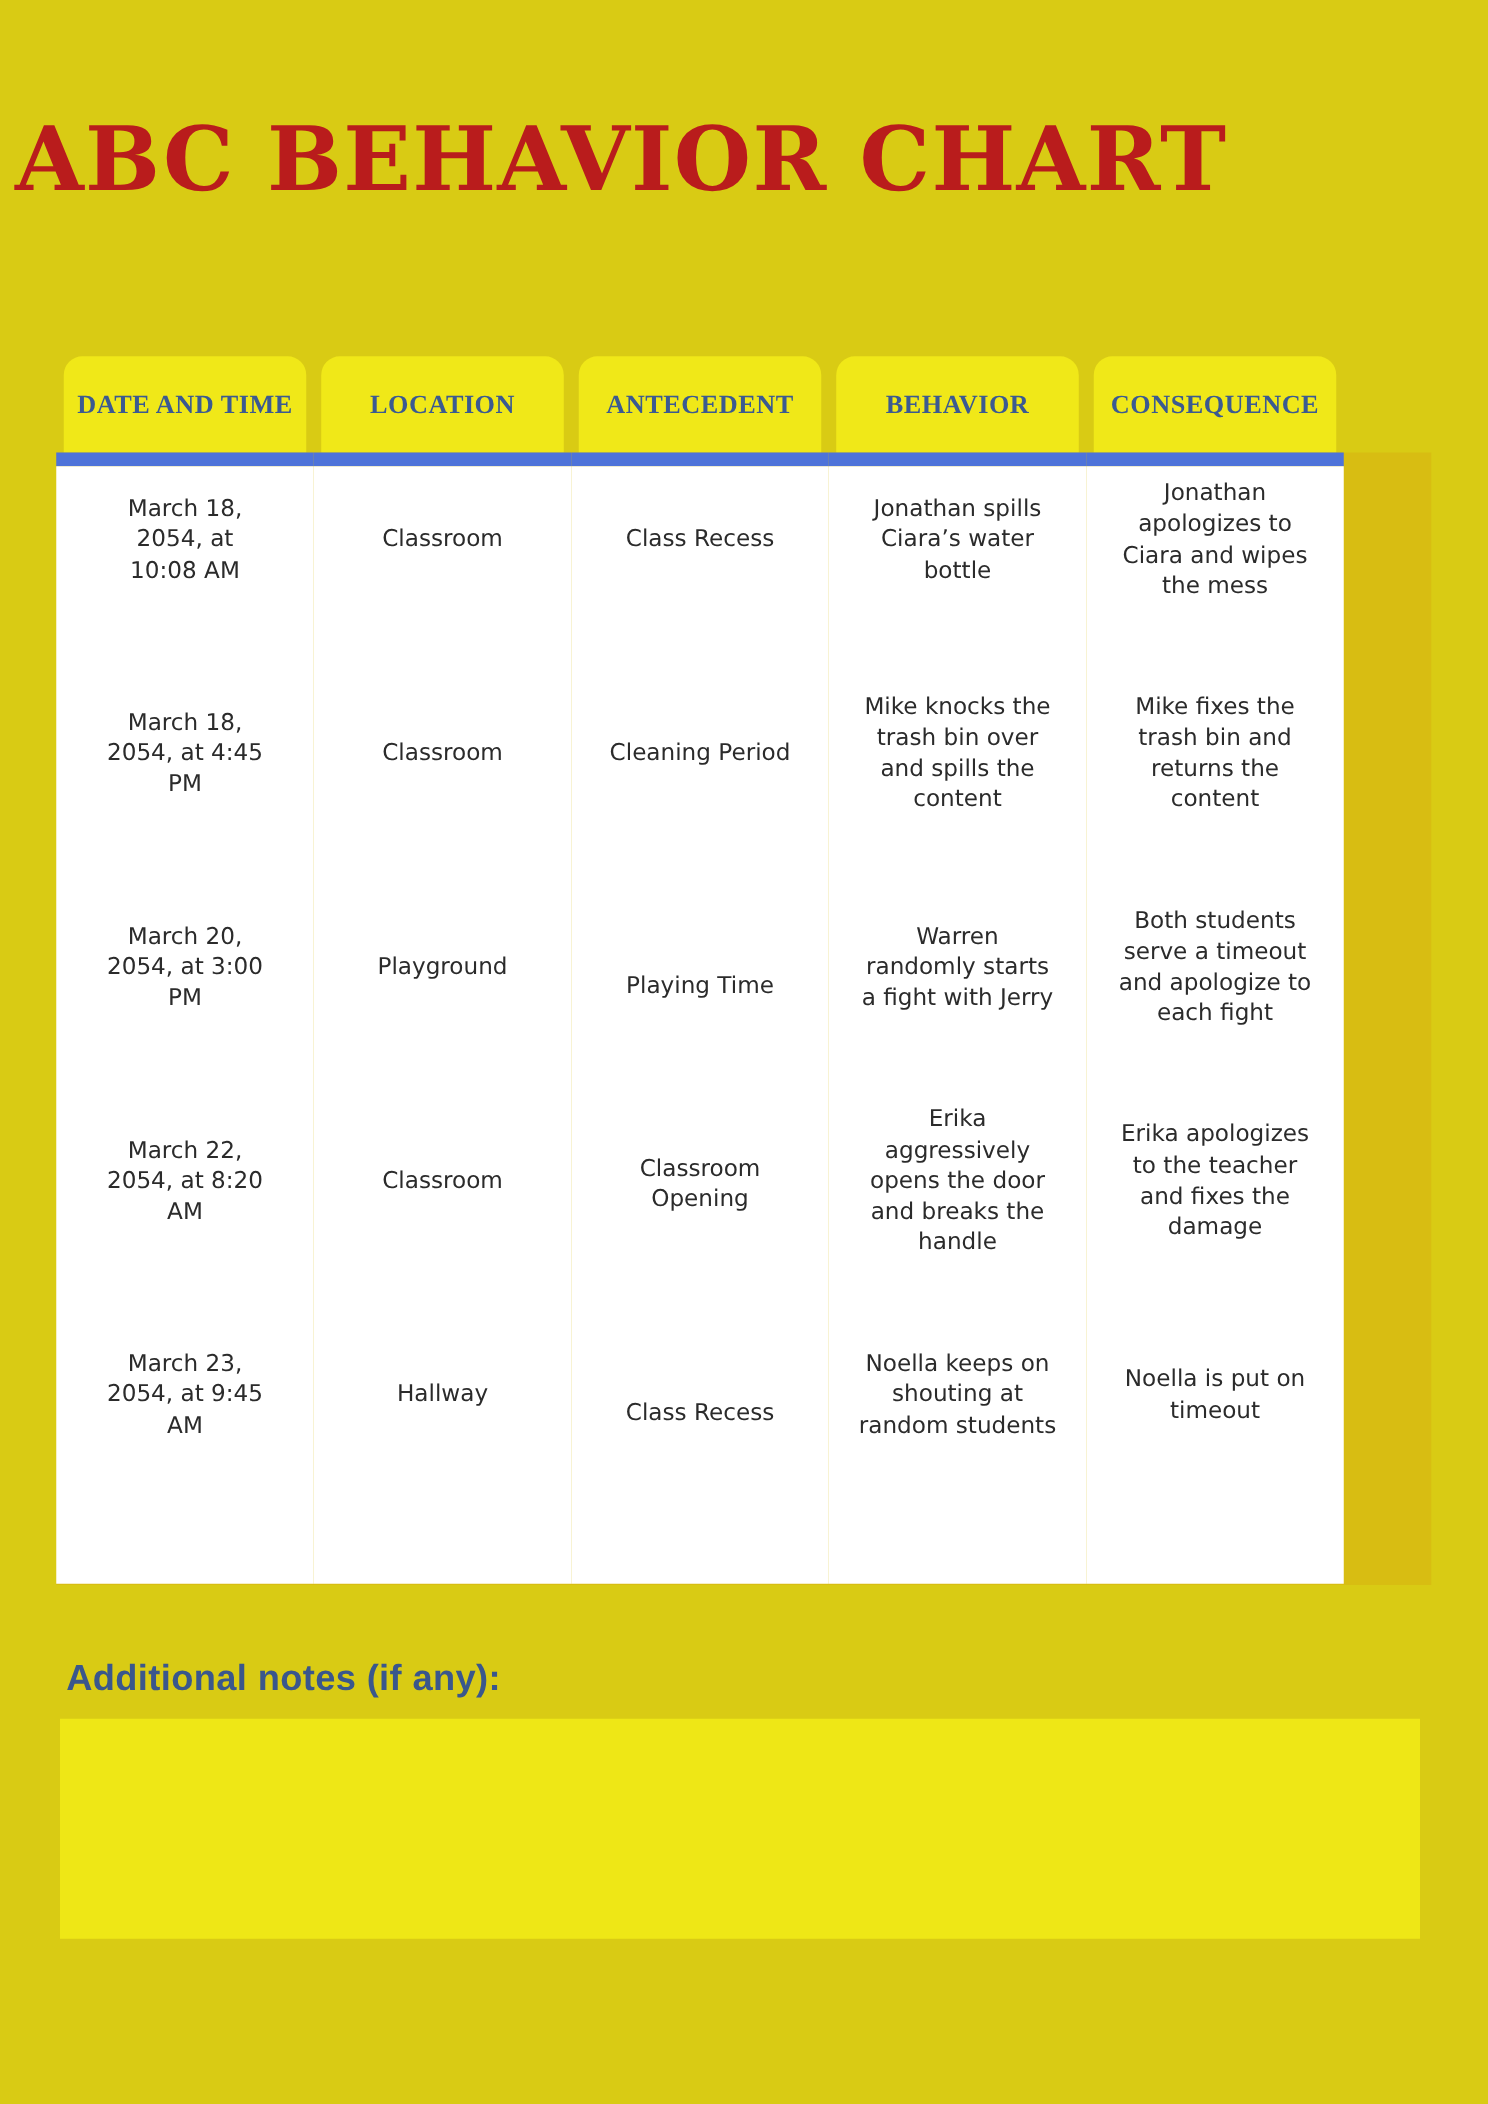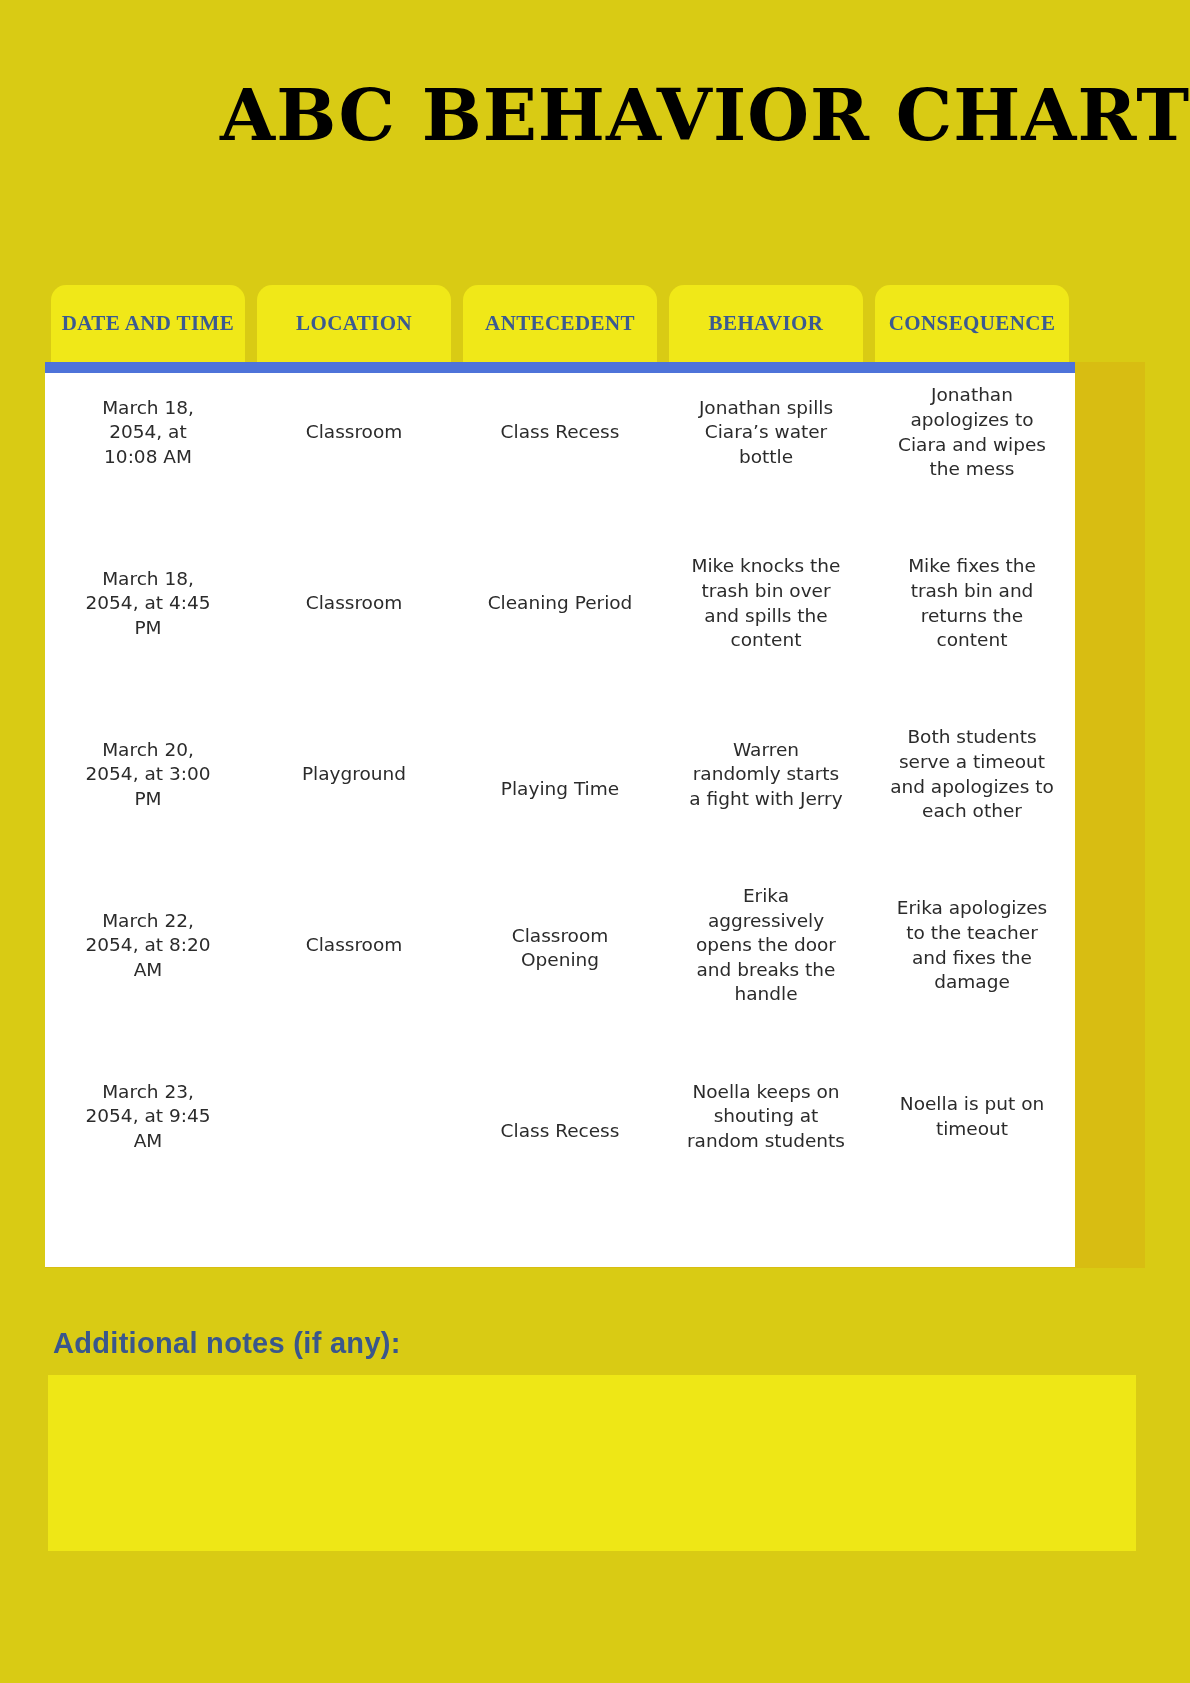--- a/index.html
+++ b/index.html
@@ -4,28 +4,28 @@
 <style>
   html,body{margin:0;padding:0;}
   body{
     width:1190px;height:1683px;
     background:#d9cb14;
     font-family:"DejaVu Sans", sans-serif;
     position:relative;
     overflow:hidden;
   }
   .title{
-    margin:0;
+    margin:12px;
     padding-top:76px;
-    text-align:right;
+    text-align:left;
     font-family:"DejaVu Serif","Liberation Serif",serif;
     font-weight:800;
     font-size:71px;
     letter-spacing:1px;
-    color:#000000;
+    color:#b91c1c;
     line-height:1.1;
   }
   .table-wrap{
     position:absolute;
     left:45px; top:285px;
     width:1100px;
   }
   
   .gold-backdrop{
     position:absolute;
@@ -139,20 +139,23 @@
           </div>
         <div class="cell">
             <span>Classroom</span>
           </div>
         <div class="cell">
             <span>Playground</span>
           </div>
         <div class="cell">
             <span>Classroom</span>
           </div>
+        <div class="cell">
+            <span>Hallway</span>
+          </div>
       </div>
     </div>
 
     <div class="col col-ant">
       <div class="colhead">
         <span>ANTECEDENT</span>
       </div>
       <div class="bluebar"></div>
       <div class="colbody">
         <div class="cell">
@@ -203,21 +206,21 @@
       </div>
       <div class="bluebar"></div>
       <div class="colbody">
         <div class="cell">
             <span>Jonathan apologizes to Ciara and wipes the mess</span>
           </div>
         <div class="cell">
             <span>Mike fixes the trash bin and returns the content</span>
           </div>
         <div class="cell">
-            <span>Both students serve a timeout and apologizes to each other</span>
+            <span>Both students serve a timeout and apologize to each fight</span>
           </div>
         <div class="cell">
             <span>Erika apologizes to the teacher and fixes the damage</span>
           </div>
         <div class="cell">
             <span>Noella is put on timeout</span>
           </div>
       </div>
     </div>
 

